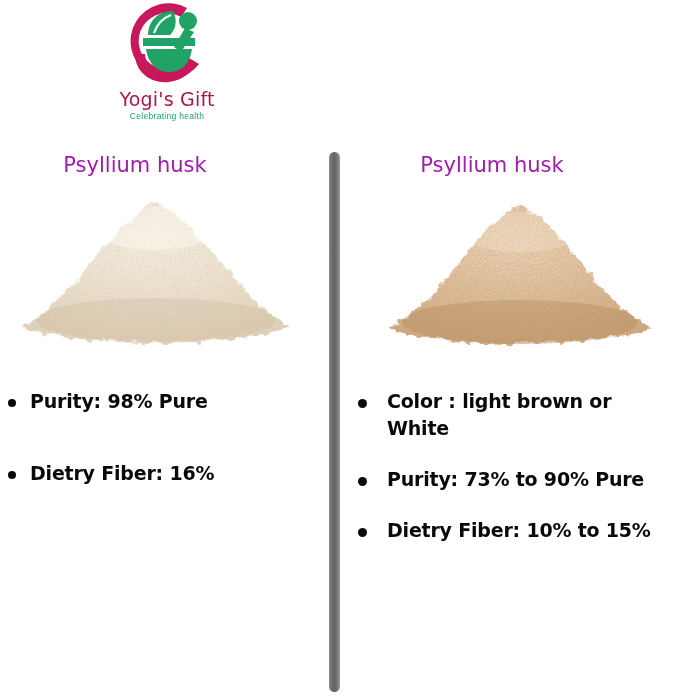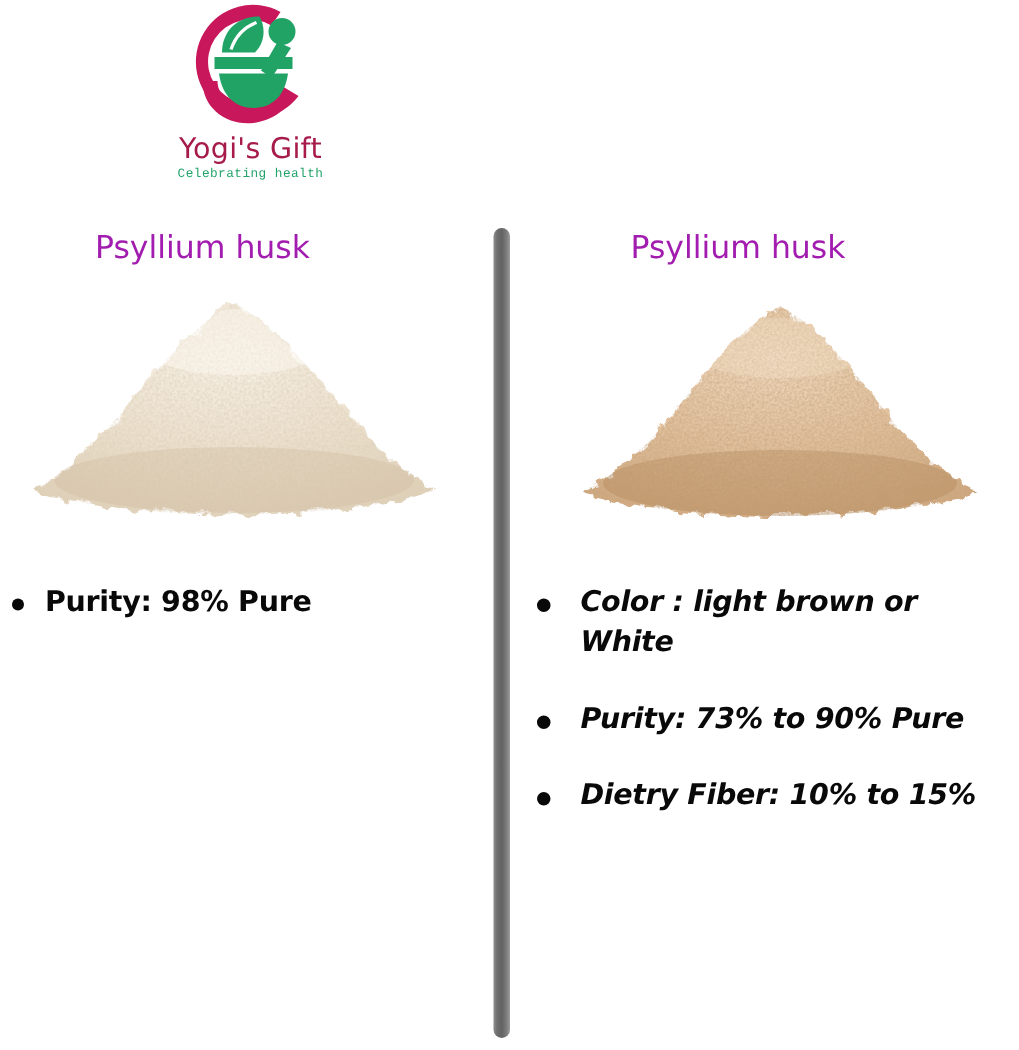--- a/index.html
+++ b/index.html
@@ -35,21 +35,21 @@
     margin-top: -2px;
     font-family: "DejaVu Sans", sans-serif;
     font-size: 19px;
     letter-spacing: .2px;
     color: #a61b4b;
     white-space: nowrap;
   }
   #brand-tagline {
     display: block;
     margin-top: 1px;
-    font-family: Liberation Mono, monospace;
+    font-family: Liberation Sans, sans-serif;
     font-size: 8.5px;
     letter-spacing: .3px;
     color: #23a36a;
     white-space: nowrap;
   }
 
   #vs-badge {
     position: absolute;
     left: 286px; top: 36px;
     width: 96px; height: 96px;
@@ -133,21 +133,21 @@
   .spec-item {
     position: relative;
     font-family: "DejaVu Sans", sans-serif;
     font-weight: bold;
     font-size: 19px;
     line-height: 27px;
     color: #090909;
     letter-spacing: -.2px;
   }
   #column-left .spec-item  { padding-left: 30px; margin-bottom: 45px; }
-  #column-right .spec-item { padding-left: 38px; margin-bottom: 24px; font-style: italic; }
+  #column-right .spec-item { padding-left: 38px; margin-bottom: 24px; }
   #column-left .spec-item::before {
     content: "";
     position: absolute;
     left: 8px; top: 11px;
     width: 8px; height: 8px;
     border-radius: 50%;
     background: #090909;
   }
   #column-right .spec-item::before {
     content: "";
@@ -219,20 +219,21 @@
       <g clip-path="url(#clipWhite)">
         <rect x="0" y="0" width="300" height="165" filter="url(#fleckWhite)" opacity="0.85"></rect>
         <ellipse cx="150" cy="40" rx="64" ry="22" fill="#FBF7EF" opacity="0.5"></ellipse>
         <ellipse cx="150" cy="132" rx="120" ry="22" fill="#CDBA9D" opacity="0.35"></ellipse>
       </g>
     </svg>
   </div>
 
   <ul class="spec-list">
     <li class="spec-item">Purity: 98% Pure</li>
+    <li class="spec-item">Dietry Fiber: 16%</li>
   </ul>
 </div>
 
 <div class="column" id="column-right">
 
   <div class="product-heading">Psyllium husk</div>
 
   <div class="pile-wrap">
     <svg class="pile" id="pile-right" width="290" height="165" viewBox="0 0 290 165">
       <defs>

